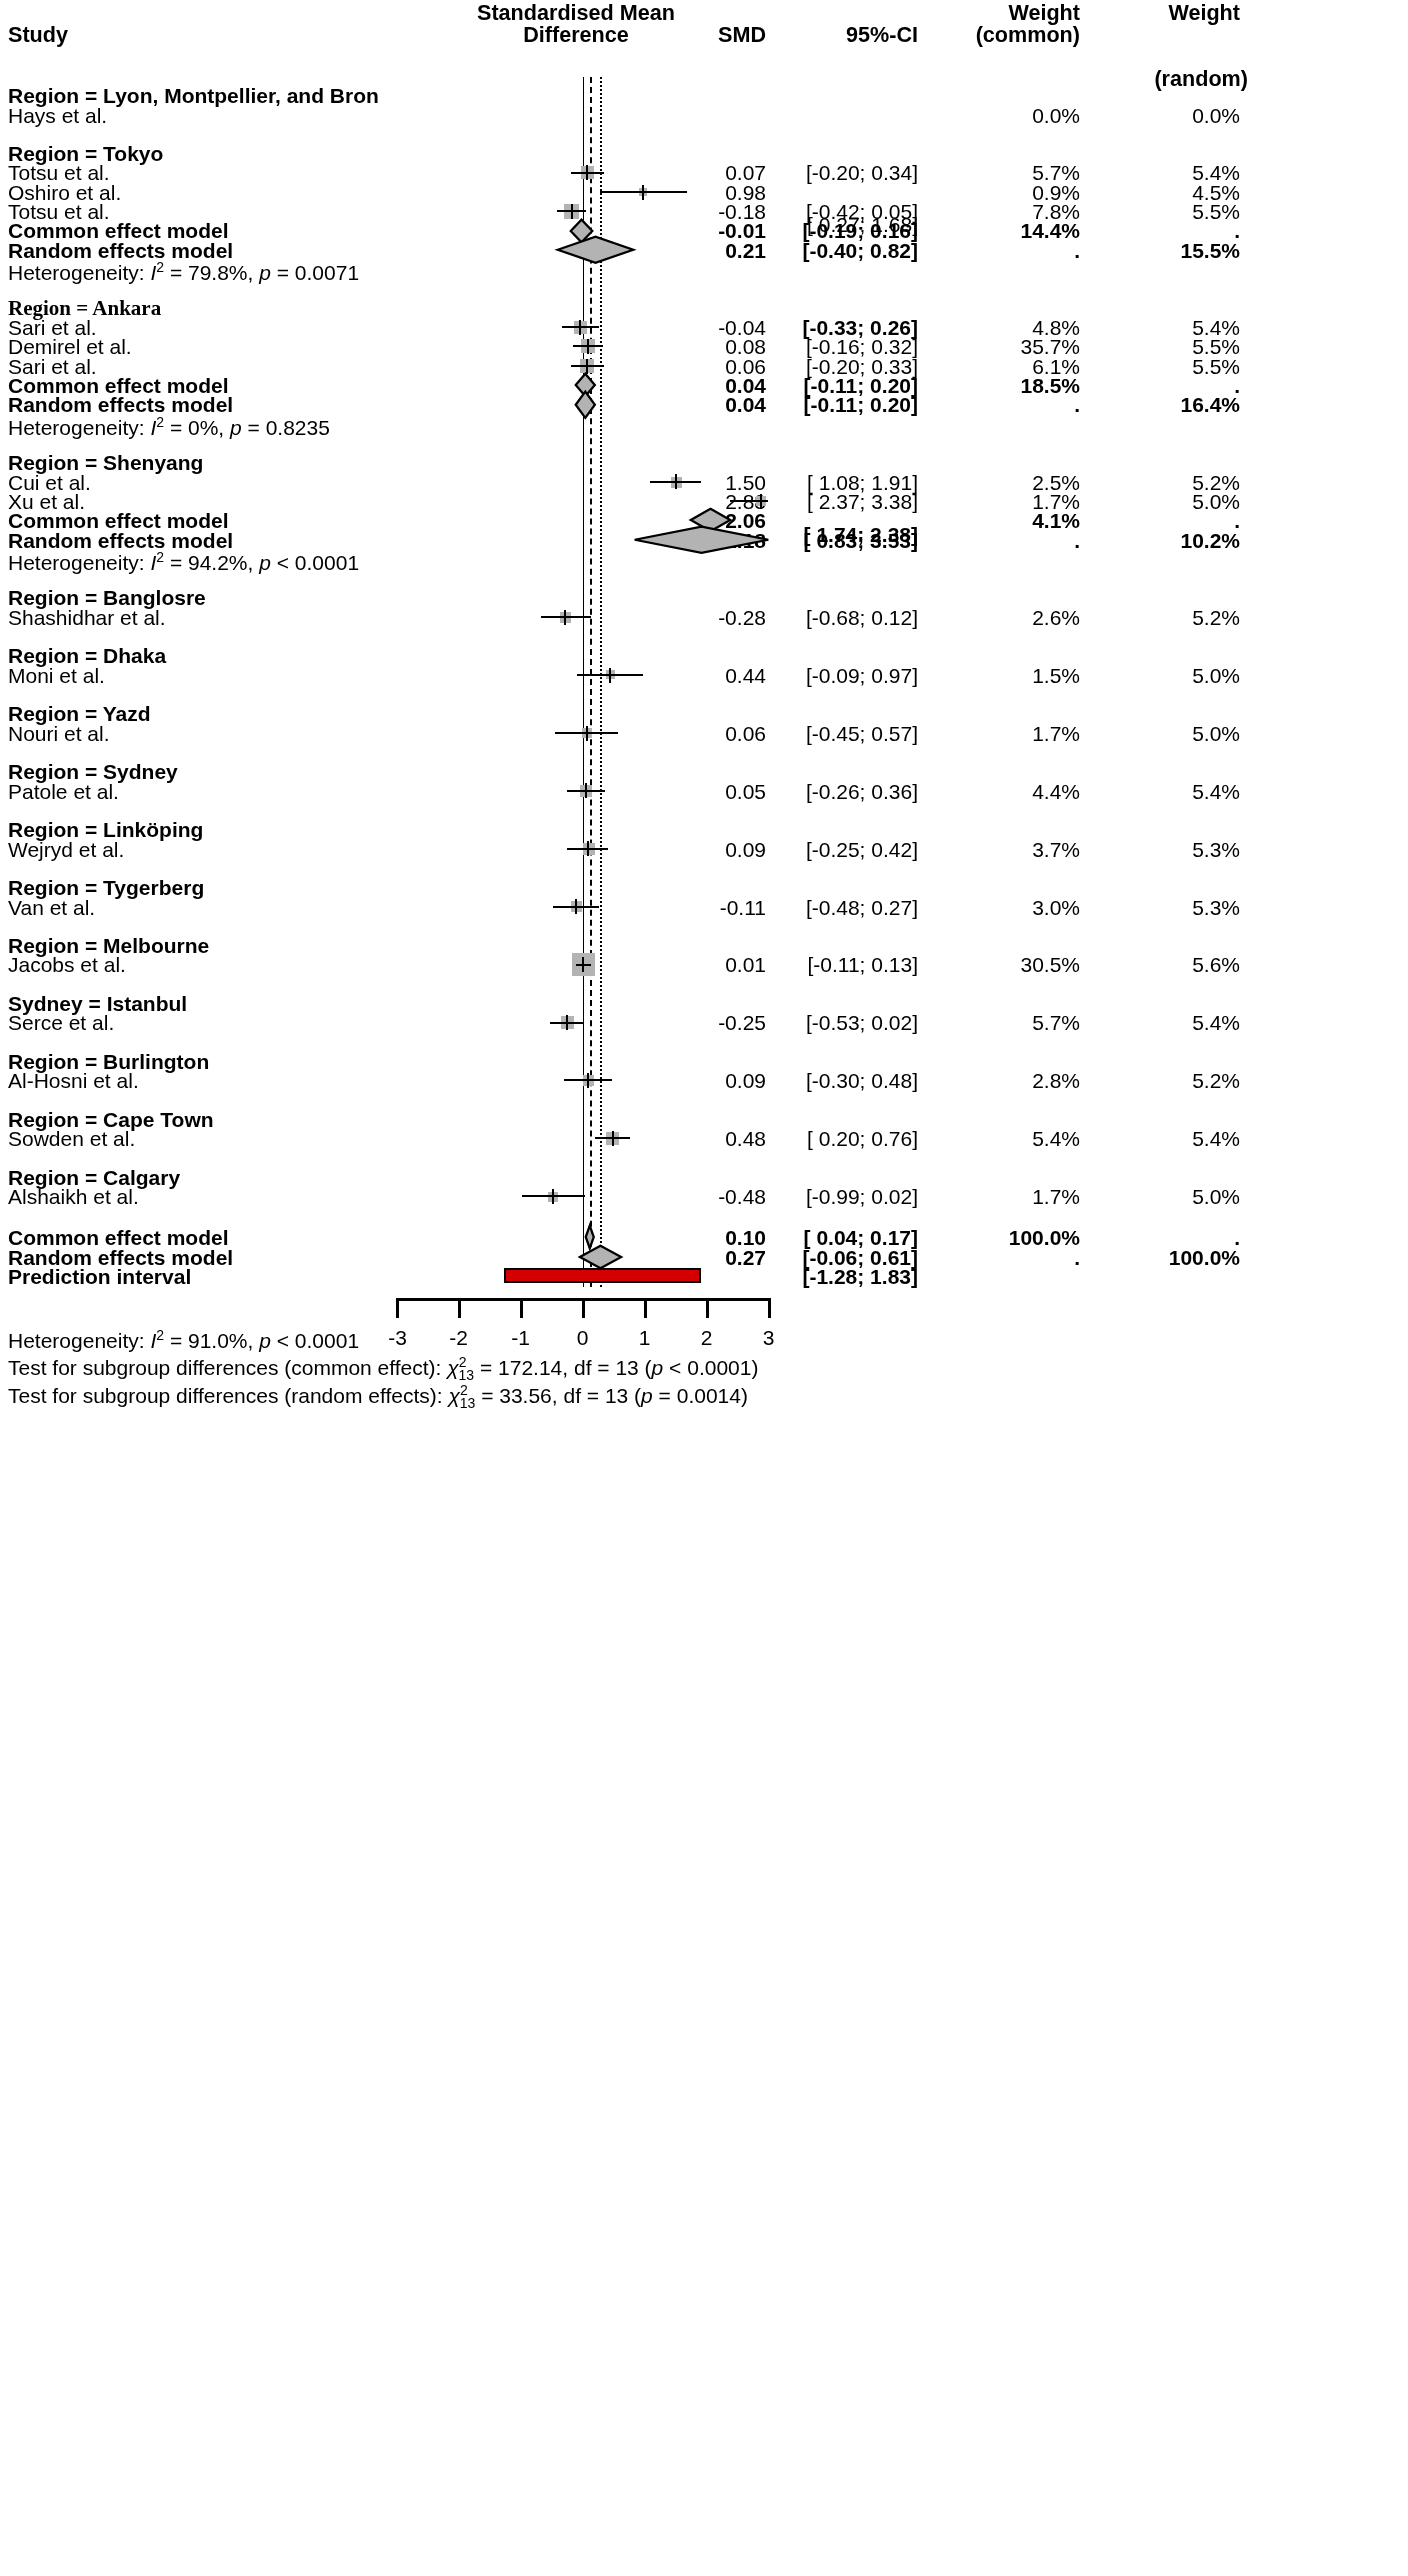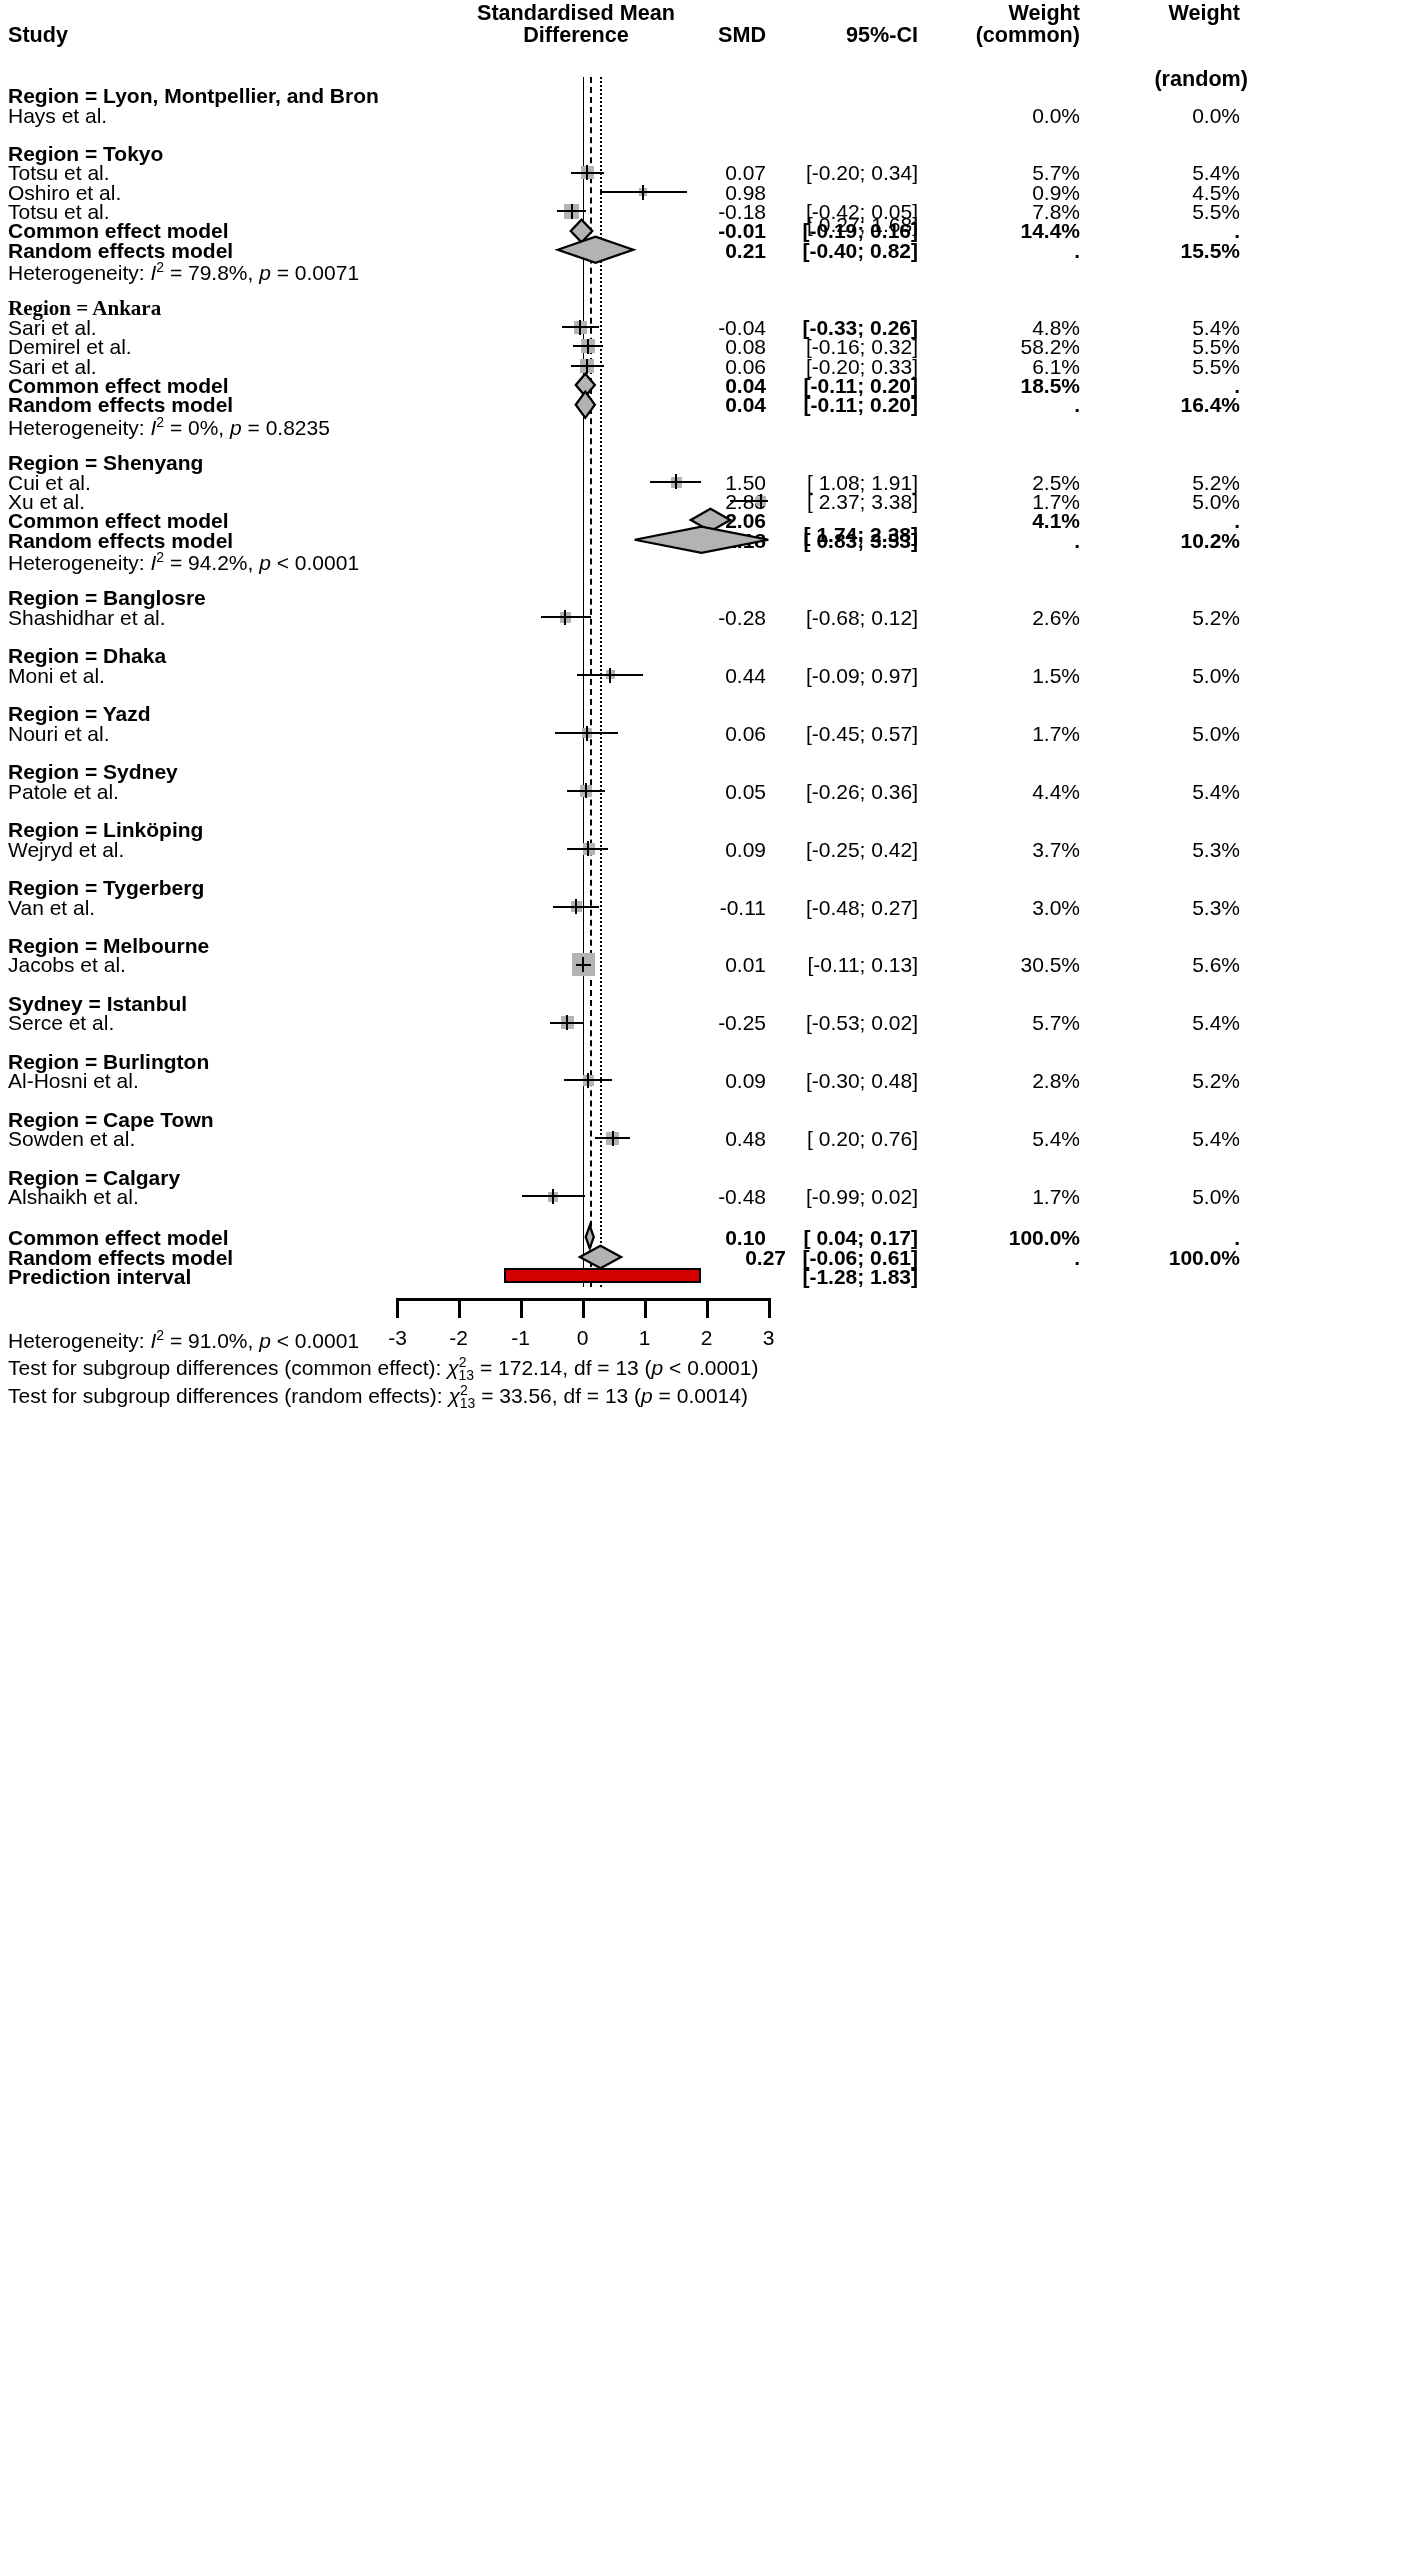--- a/index.html
+++ b/index.html
@@ -87,21 +87,21 @@
       <div class="hetero" style="left:8px;top:259px;">Heterogeneity: <i>I</i><span class="sup">2</span> = 79.8%, <i>p</i> = 0.0071</div>
       <div class="t b" style="left:8px;top:298px;font-family:Liberation Serif, serif;">Region = Ankara</div>
       <div class="t " style="left:8px;top:317px;">Sari et al.</div>
       <div class="t r" style="right:642px;top:317px;">-0.04</div>
       <div class="t r" style="right:490px;top:317px;font-weight:bold;">[-0.33; 0.26]</div>
       <div class="t r" style="right:328px;top:317px;">4.8%</div>
       <div class="t r" style="right:168px;top:317px;">5.4%</div>
       <div class="t " style="left:8px;top:336px;">Demirel et al.</div>
       <div class="t r" style="right:642px;top:336px;">0.08</div>
       <div class="t r" style="right:490px;top:336px;">[-0.16; 0.32]</div>
-      <div class="t r" style="right:328px;top:336px;">58.2%</div>
+      <div class="t r" style="right:328px;top:336px;">35.7%</div>
       <div class="t r" style="right:168px;top:336px;">5.5%</div>
       <div class="t " style="left:8px;top:356px;">Sari et al.</div>
       <div class="t r" style="right:642px;top:356px;">0.06</div>
       <div class="t r" style="right:490px;top:356px;">[-0.20; 0.33]</div>
       <div class="t r" style="right:328px;top:356px;">6.1%</div>
       <div class="t r" style="right:168px;top:356px;">5.5%</div>
       <div class="t  b" style="left:8px;top:375px;">Common effect model</div>
       <div class="t r b" style="right:642px;top:375px;">0.04</div>
       <div class="t r b" style="right:490px;top:375px;">[-0.11; 0.20]</div>
       <div class="t r b" style="right:328px;top:375px;">18.5%</div>
@@ -199,21 +199,21 @@
       <div class="t r" style="right:642px;top:1186px;">-0.48</div>
       <div class="t r" style="right:490px;top:1186px;">[-0.99; 0.02]</div>
       <div class="t r" style="right:328px;top:1186px;">1.7%</div>
       <div class="t r" style="right:168px;top:1186px;">5.0%</div>
       <div class="t  b" style="left:8px;top:1227px;">Common effect model</div>
       <div class="t r b" style="right:642px;top:1227px;">0.10</div>
       <div class="t r b" style="right:490px;top:1227px;">[ 0.04; 0.17]</div>
       <div class="t r b" style="right:328px;top:1227px;">100.0%</div>
       <div class="t r b" style="right:168px;top:1227px;">.</div>
       <div class="t  b" style="left:8px;top:1247px;">Random effects model</div>
-      <div class="t r b" style="right:622px;top:1247px;">0.27</div>
+      <div class="t r b" style="right:642px;top:1247px;">0.27</div>
       <div class="t r b" style="right:490px;top:1247px;">[-0.06; 0.61]</div>
       <div class="t r b" style="right:328px;top:1247px;">.</div>
       <div class="t r b" style="right:168px;top:1247px;">100.0%</div>
       <div class="t  b" style="left:8px;top:1266px;">Prediction interval</div>
       <div class="t r b" style="right:490px;top:1266px;">[-1.28; 1.83]</div>
       <div class="hetero" style="left:8px;top:1327px;">Heterogeneity: <i>I</i><span class="sup">2</span> = 91.0%, <i>p</i> &lt; 0.0001</div>
       <div class="hetero" style="left:8px;top:1354px;">Test for subgroup differences (common effect): <i>χ</i><span class="sup">2</span><span class="sub" style="margin-left:-8px;">13</span> = 172.14, df = 13 (<i>p</i> &lt; 0.0001)</div>
       <div class="hetero" style="left:8px;top:1382px;">Test for subgroup differences (random effects): <i>χ</i><span class="sup">2</span><span class="sub" style="margin-left:-8px;">13</span> = 33.56, df = 13 (<i>p</i> = 0.0014)</div>
     </div>
   <div id="graph">

